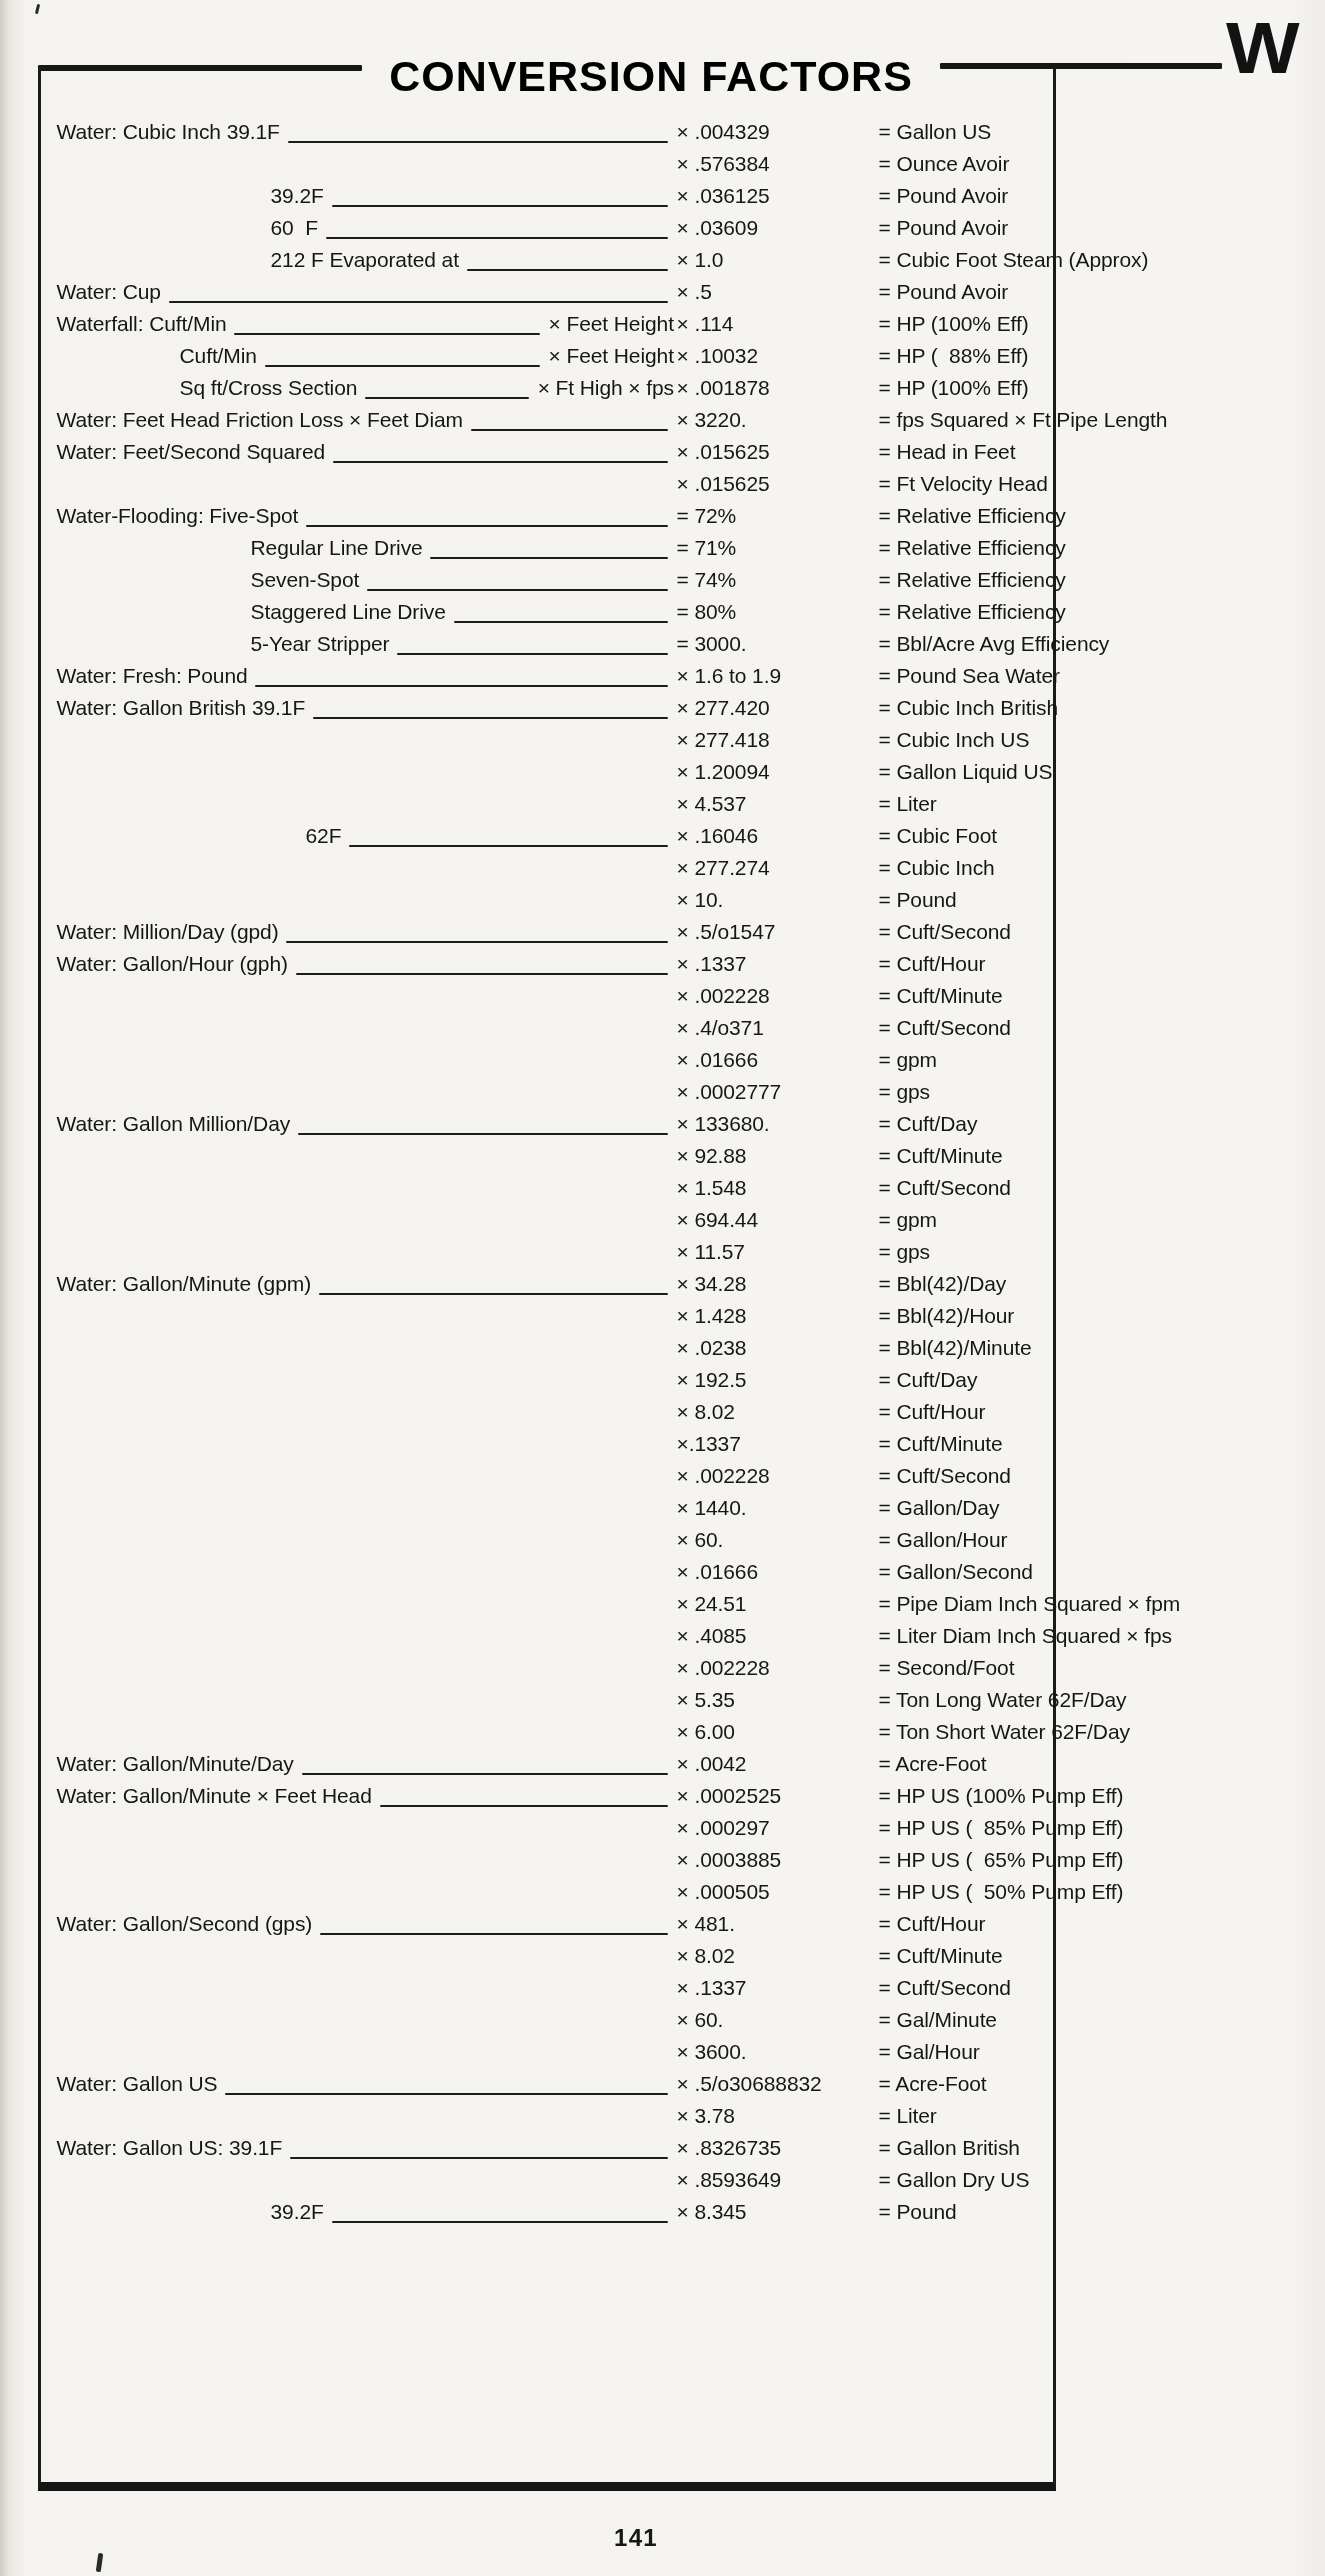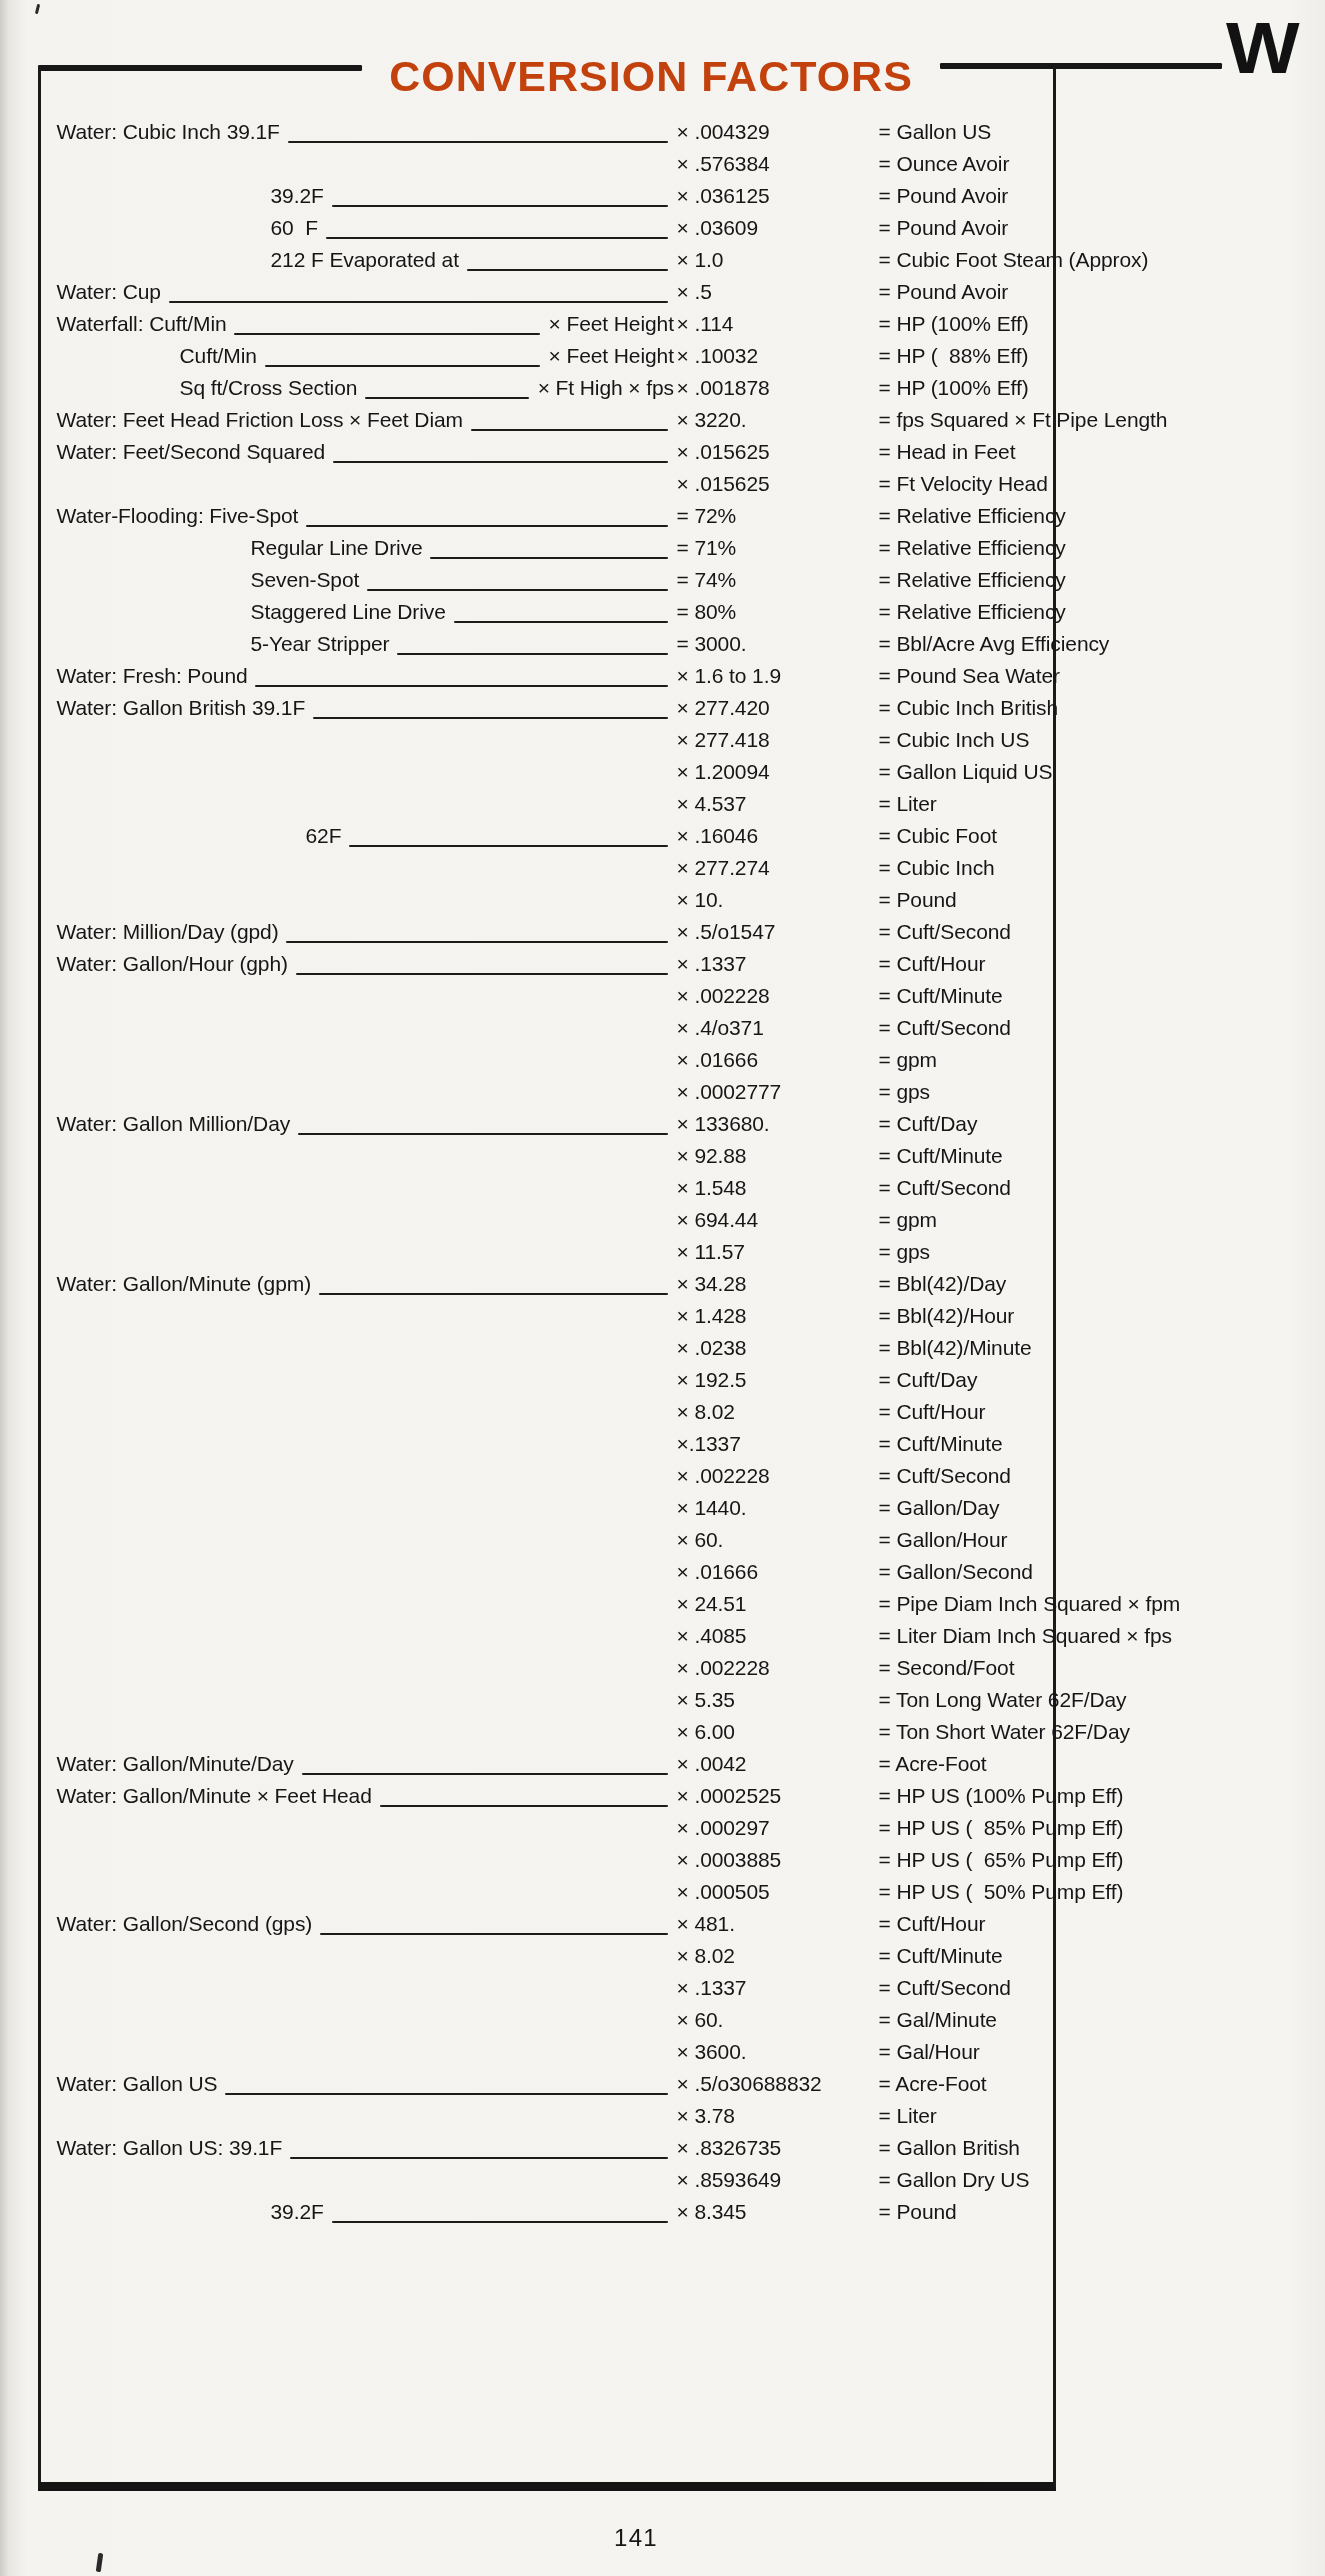--- a/index.html
+++ b/index.html
@@ -10,21 +10,21 @@
     font-family:"Liberation Sans",sans-serif;
     color:#161616;
     -webkit-font-smoothing:antialiased;
   }
   .hdr-rule{position:absolute;background:#171717;height:5.8px;border-radius:1.3px;}
   .hdr-rule.left{left:38px;top:65px;width:324px;}
   .hdr-rule.right{left:940px;top:63px;width:282px;}
   .page-title{
     position:absolute;left:363px;top:23px;width:576px;
     text-align:center;font-size:43px;font-weight:bold;letter-spacing:1px;
-    white-space:pre;color:#c2410c;
+    white-space:pre;color:#000000;
   }
   .corner-letter{
     position:absolute;left:1226px;top:9px;
     font-size:78px;font-weight:bold;line-height:1;color:#121212;
     transform:scaleY(0.92);
   }
   .content-box{
     position:absolute;left:38px;top:67px;width:1018px;height:2424px;
     box-sizing:border-box;
     border-left:3.2px solid #1a1a1a;
@@ -40,21 +40,21 @@
   .fill-line{
     flex:1 1 19.4px;align-self:flex-end;height:0;
     border-bottom:2.6px solid #1c1c1c;
     margin:0 9px 5.2px 7.8px;border-radius:1.3px;
   }
   .row-suffix{flex:0 0 auto;white-space:pre;padding-right:2.6px;}
   .row-factor{flex:0 0 202px;white-space:pre;}
   .row-result{flex:1 1 auto;white-space:pre;}
   .page-number{
     position:absolute;left:0;top:2524px;width:1272px;
-    text-align:center;font-size:24px;font-weight:normal;letter-spacing:1.3px;
+    text-align:center;font-size:24px;font-weight:bold;letter-spacing:1.3px;
   }
   .scan-mark{position:absolute;background:#2a2a2a;}
   .scan-mark.m1{left:97px;top:2553px;width:4.5px;height:19.4px;transform:rotate(8deg);border-radius:1.9px;}
   .scan-mark.m2{left:36px;top:3.9px;width:3.2px;height:10.4px;transform:rotate(14deg);border-radius:1.3px;}
 </style>
 </head>
 <body>
 
 <div class="hdr-rule left"></div>
 <h1 class="page-title">CONVERSION FACTORS</h1>

